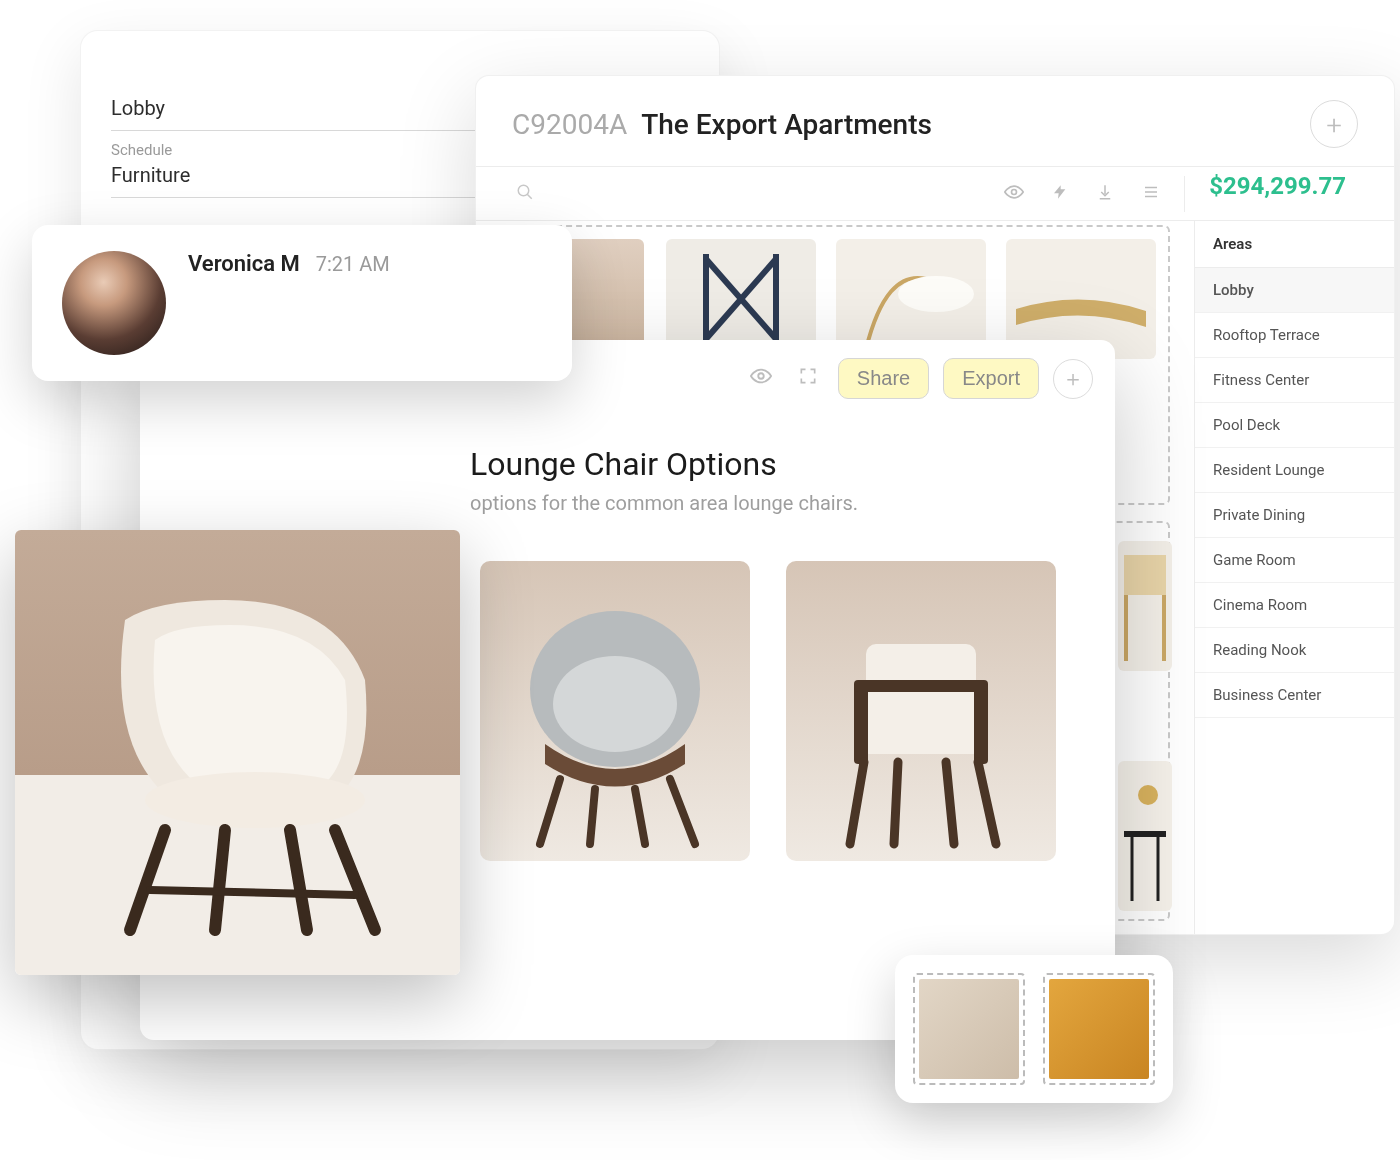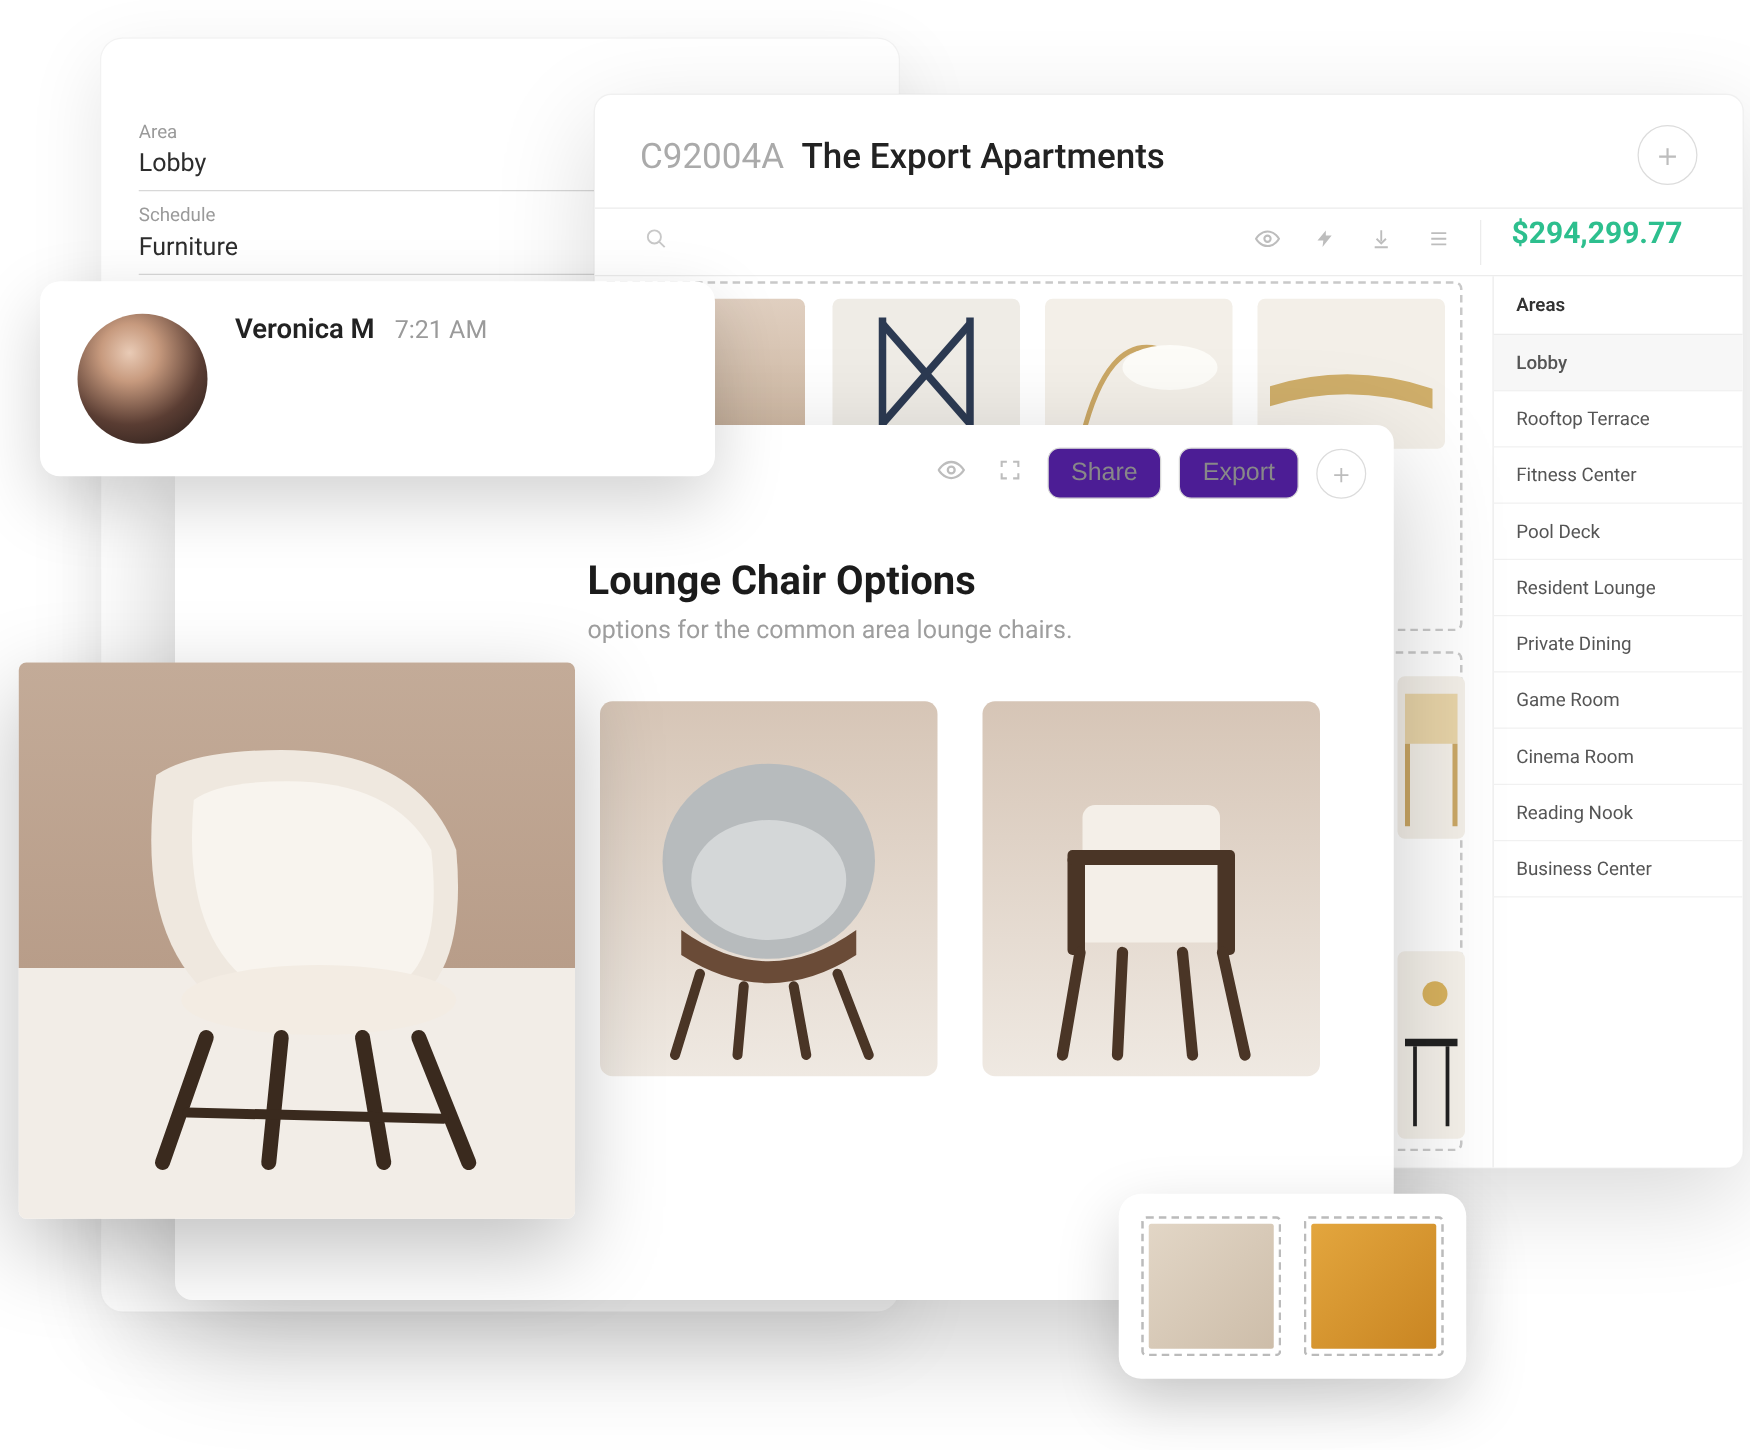--- a/index.html
+++ b/index.html
@@ -233,32 +233,32 @@
     padding: 18px 22px 6px 22px;
   }
   .modal-top .ic {
     color: #bdbdbd;
     font-size: 20px;
     padding: 6px;
   }
   .pill-btn {
     border: 1px solid #d6d6d6;
     border-radius: 10px;
-    background: #4c1d95;
+    background: #fef9c3;
     padding: 8px 18px;
     font-size: 20px;
     color: #888;
     cursor: pointer;
   }
   .modal-head {
     padding: 40px 60px 10px 330px;
   }
   .modal-head h2 {
     font-size: 32px;
-    font-weight: 700;
+    font-weight: 400;
     color: #1b1b1b;
     margin-bottom: 8px;
   }
   .modal-head p {
     font-size: 20px;
     color: #9e9e9e;
   }
   .modal-grid {
     display: flex;
     gap: 36px;
@@ -315,21 +315,20 @@
     border-radius: 2px;
   }
   
   .chair-svg { position: absolute; left: 50%; top: 50%; transform: translate(-50%,-45%); }
 </style>
 </head>
 <body>
 
 <div class="back-panel">
   <div class="back-field">
-    <div class="lbl">Area</div>
     <div class="val">Lobby</div>
   </div>
   <div class="back-field">
     <div class="lbl">Schedule</div>
     <div class="val">Furniture</div>
   </div>
 
   <div class="interior">
     <div class="codeish">-17</div>
     <div class="sublabel" style="border-bottom:1px solid #d8d8d8; padding-bottom:10px; margin-bottom:30px;">Warehouse</div>

